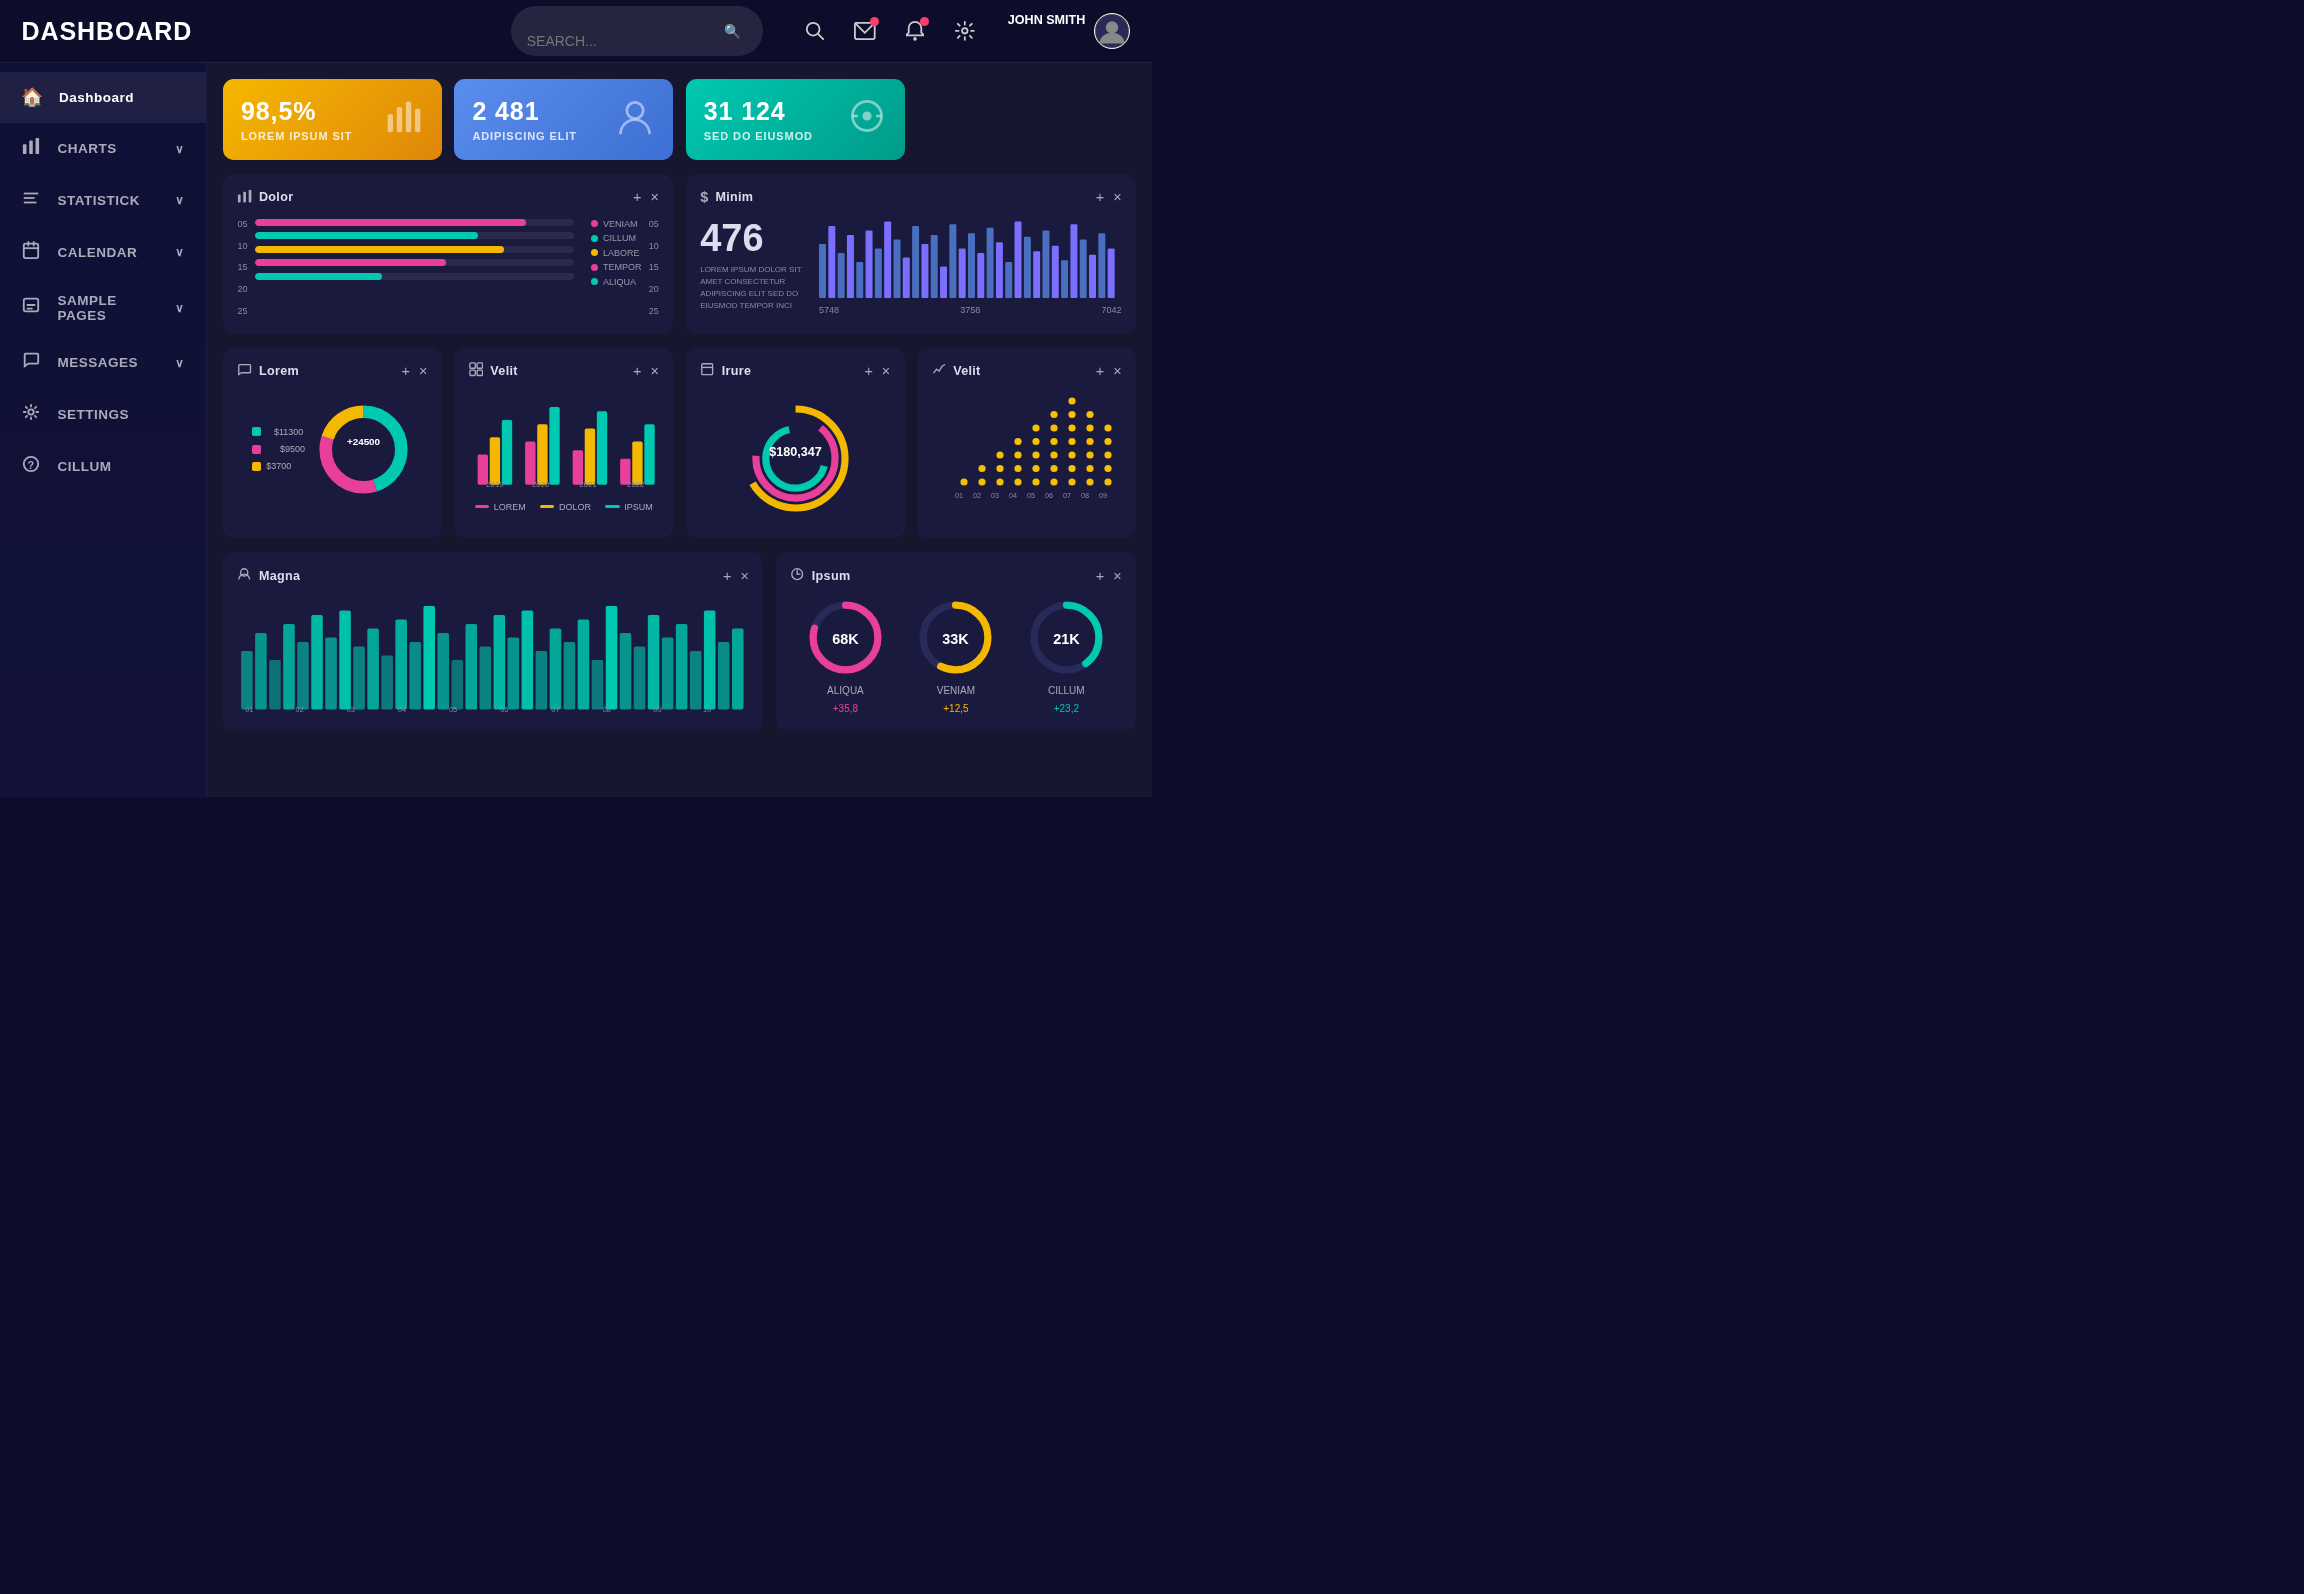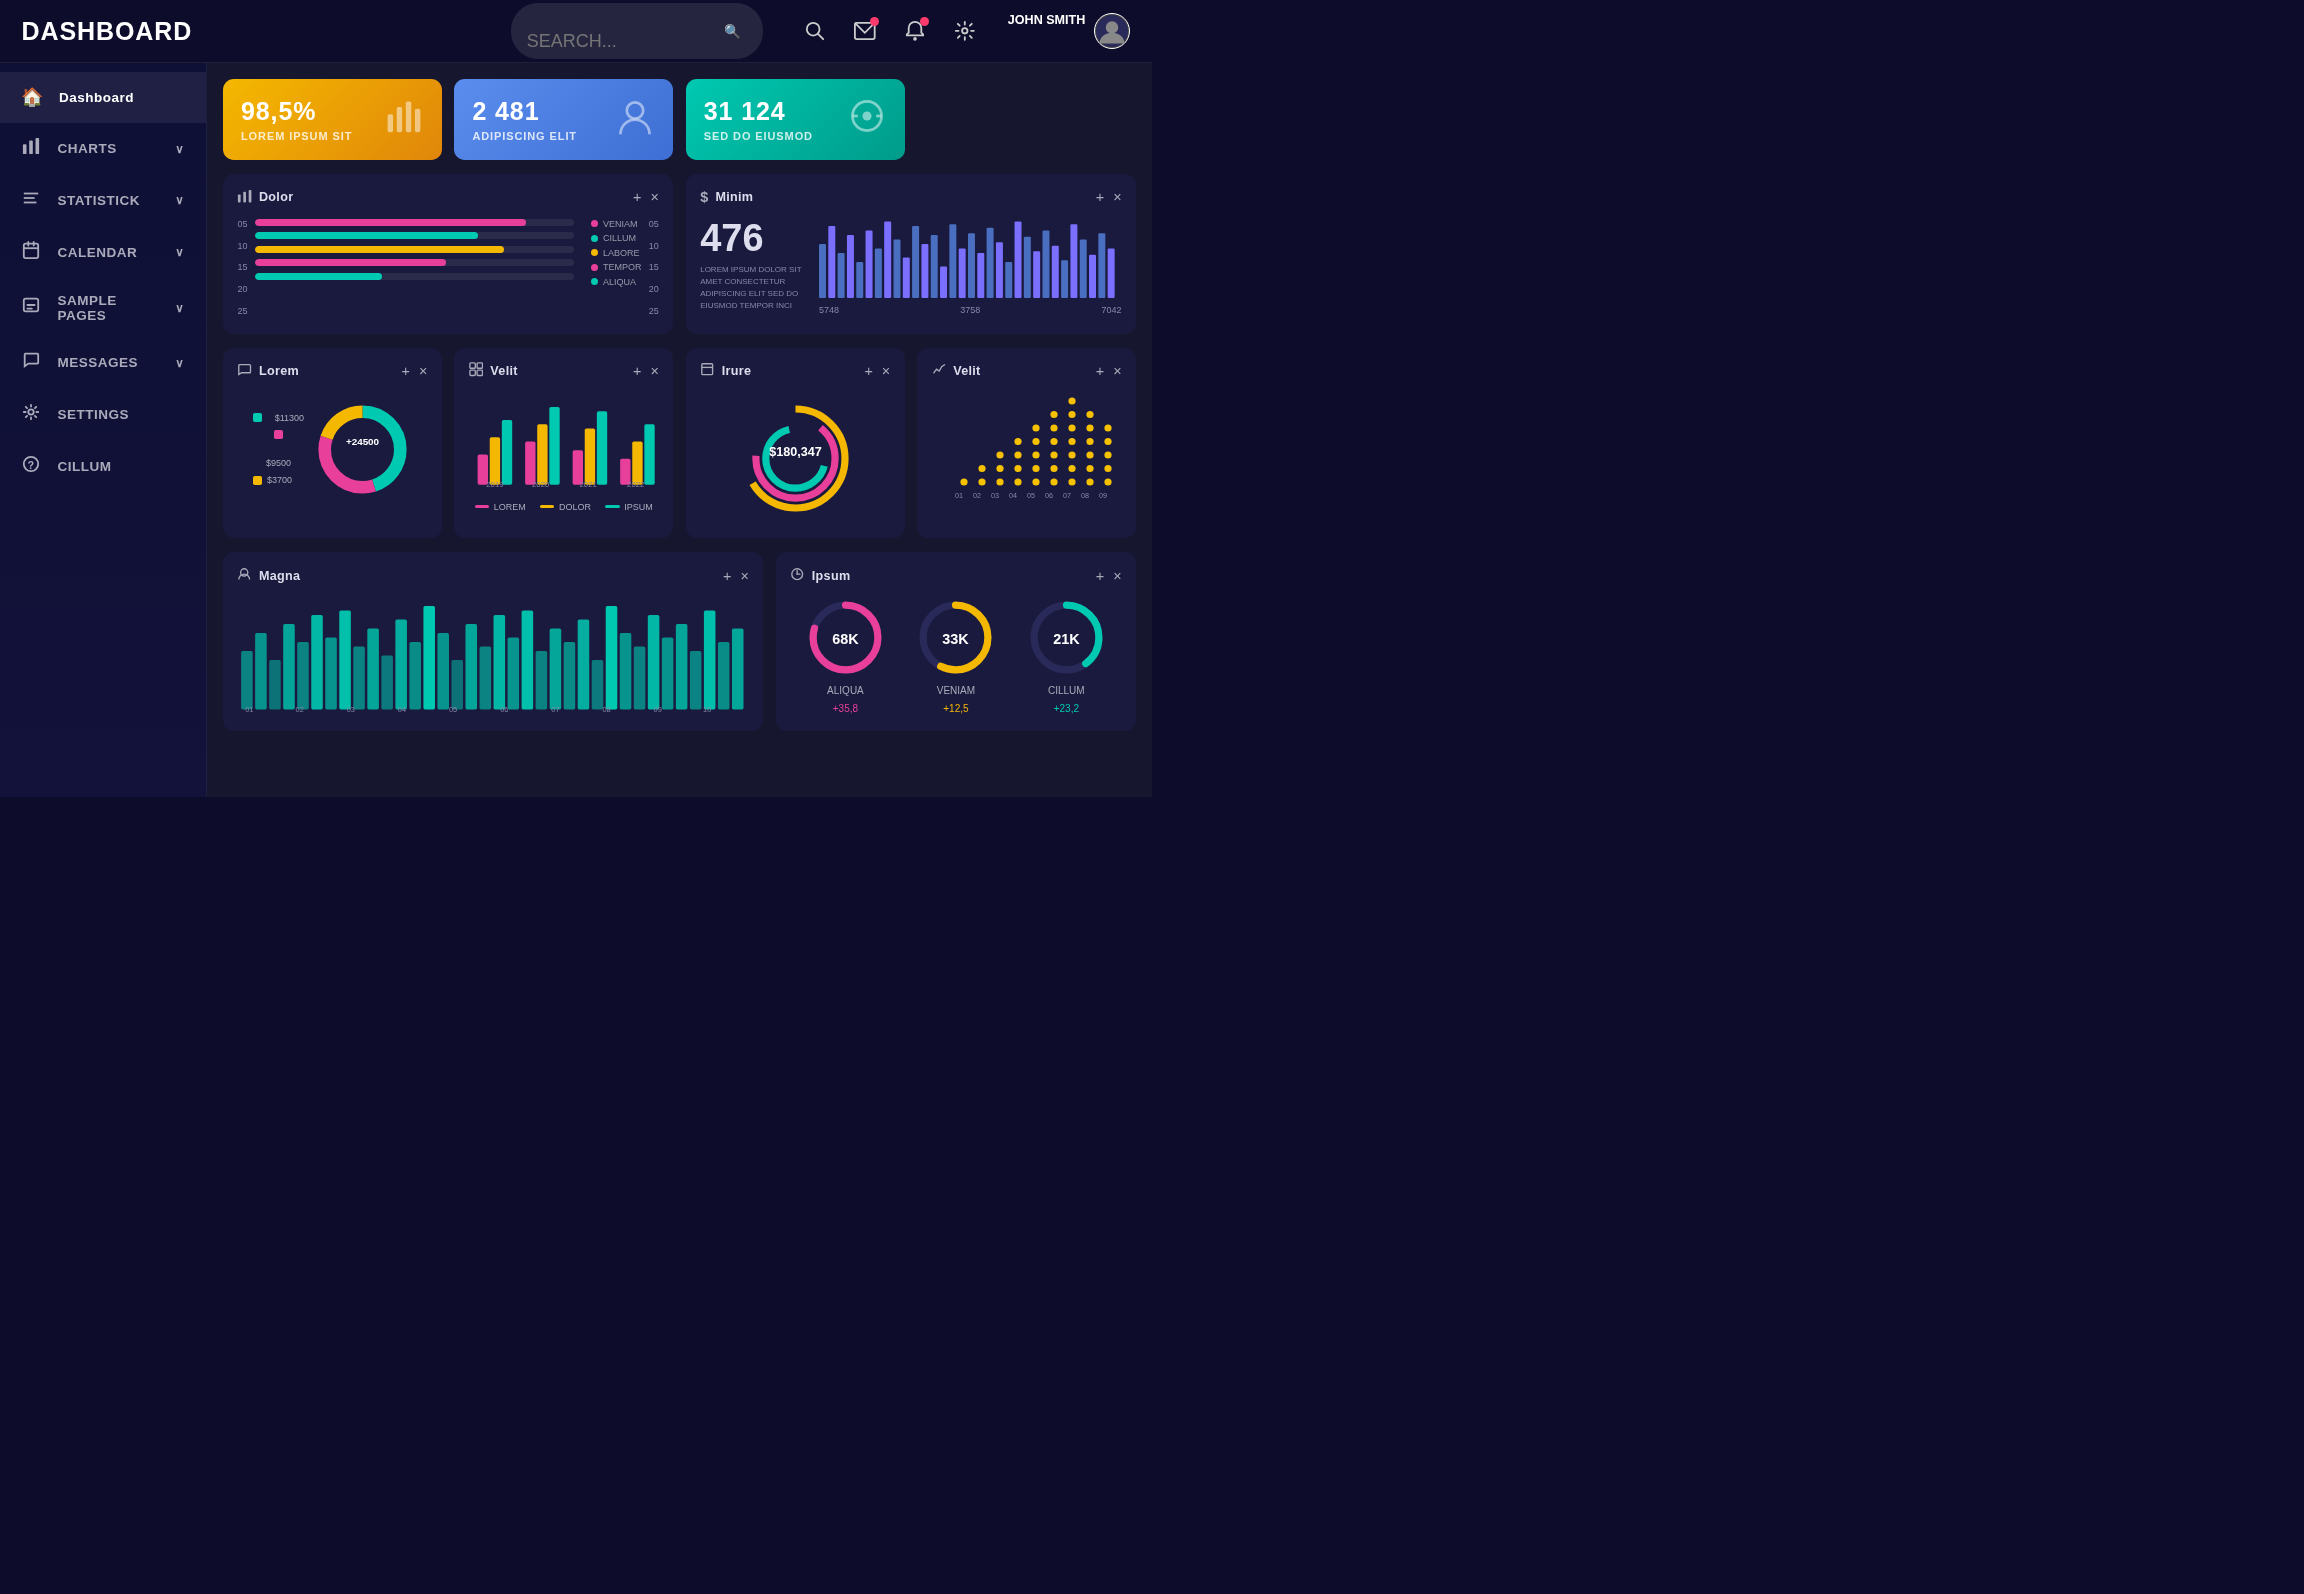--- a/index.html
+++ b/index.html
@@ -37,21 +37,21 @@
       border-radius: 27px;
       padding: 7.2px 16px;
       width: 252px;
       margin-right: 36px;
     }
     .search-bar input {
       background: transparent;
       border: none;
       outline: none;
       color: #aaa;
-      font-size: 18px;
+      font-size: 14px;
       width: 198px;
       margin-top: 20px;
     }
     .header-icons {
       display: flex;
       align-items: center;
       gap: 18px;
     }
     .icon-btn {
       position: relative;
@@ -566,21 +566,21 @@
             <span>+</span>
             <span>×</span>
           </div>
         </div>
         <div style="display:flex;align-items:center;gap:9px;justify-content:center;padding:7.2px 0;">
           <div style="font-size:9px;color:#aab;display:flex;flex-direction:column;gap:7.2px;">
             <div style="display:flex;align-items:center;gap:13px;">
                 <span style="display:inline-block;width:9px;height:9px;border-radius:1.8px;background:#00c9b1;"></span>
                 <span>$11300</span>
               </div>
-            <div style="display:flex;align-items:center;gap:19px;flex-direction:column;">
+            <div style="display:flex;align-items:center;gap:19px;">
                 <span style="display:inline-block;width:9px;height:9px;border-radius:1.8px;background:#e8409a;"></span>
                 <span>$9500</span>
               </div>
             <div style="display:flex;align-items:center;gap:5.4px;">
                 <span style="display:inline-block;width:9px;height:9px;border-radius:1.8px;background:#f5b800;"></span>
                 <span>$3700</span>
               </div>
           </div>
           <div style="position:relative;display:flex;align-items:center;justify-content:center;">
             <svg width="99" height="99" viewBox="0 0 110 110">

